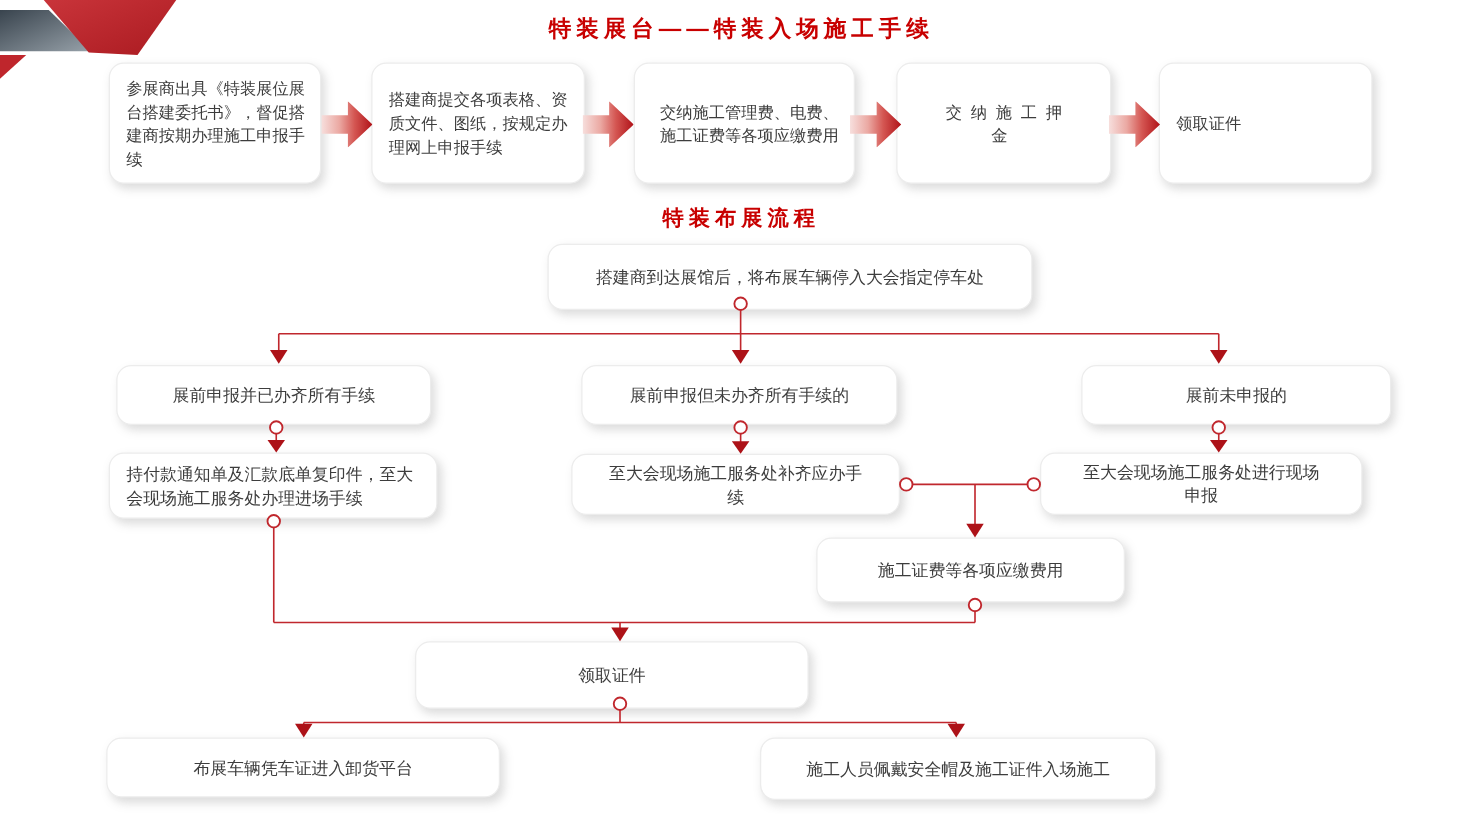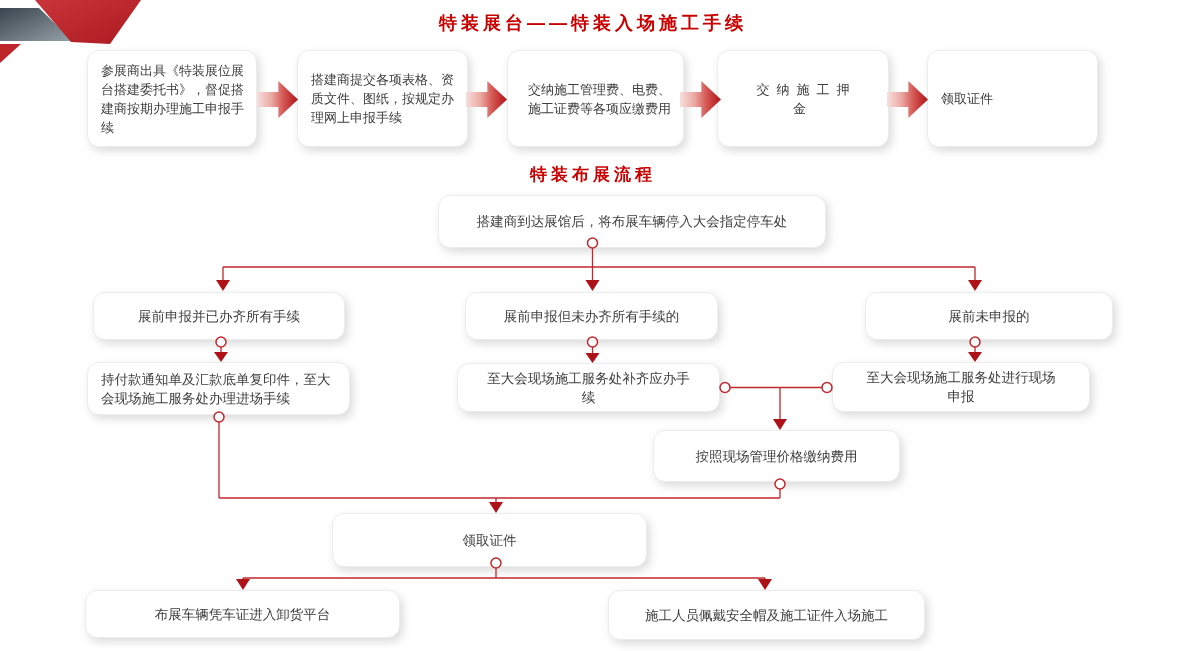--- a/index.html
+++ b/index.html
@@ -88,21 +88,21 @@
   <div class="node center f2" style="left:402px;top:195px;width:388px;height:53px;margin-left:36px;">搭建商到达展馆后，将布展车辆停入大会指定停车处</div>
 
   <div class="node center f2" style="left:93px;top:292px;width:252px;height:48px;">展前申报并已办齐所有手续</div>
   <div class="node center f2" style="left:465px;top:292px;width:253px;height:48px;">展前申报但未办齐所有手续的</div>
   <div class="node center f2" style="left:842px;top:292px;width:248px;height:48px;margin-left:23px;">展前未申报的</div>
 
   <div class="node left f2" style="left:87px;top:362px;width:263px;height:53px;">持付款通知单及汇款底单复印件，至大会现场施工服务处办理进场手续</div>
   <div class="node center f2" style="left:457px;top:363px;width:263px;height:49px;">至大会现场施工服务处补齐应办手续</div>
   <div class="node center f2" style="left:832px;top:362px;width:258px;height:50px;">至大会现场施工服务处进行现场申报</div>
 
-  <div class="node center f2" style="left:653px;top:430px;width:247px;height:52px;">按照现场管理价格缴纳费用</div>
+  <div class="node center f2" style="left:653px;top:430px;width:247px;height:52px;">施工证费等各项应缴费用</div>
 
   <div class="node center f2" style="left:332px;top:513px;width:315px;height:54px;">领取证件</div>
 
   <div class="node center f2" style="left:85px;top:590px;width:315px;height:48px;">布展车辆凭车证进入卸货平台</div>
   <div class="node center f2" style="left:608px;top:590px;width:317px;height:50px;">施工人员佩戴安全帽及施工证件入场施工</div>
 
   <svg class="connectors" width="1186" height="651" viewBox="0 0 1186 651">
     <g stroke="#c0272d" stroke-width="1.3" fill="none">
 
       <path d="M592.5,248 L592.5,267"></path>

